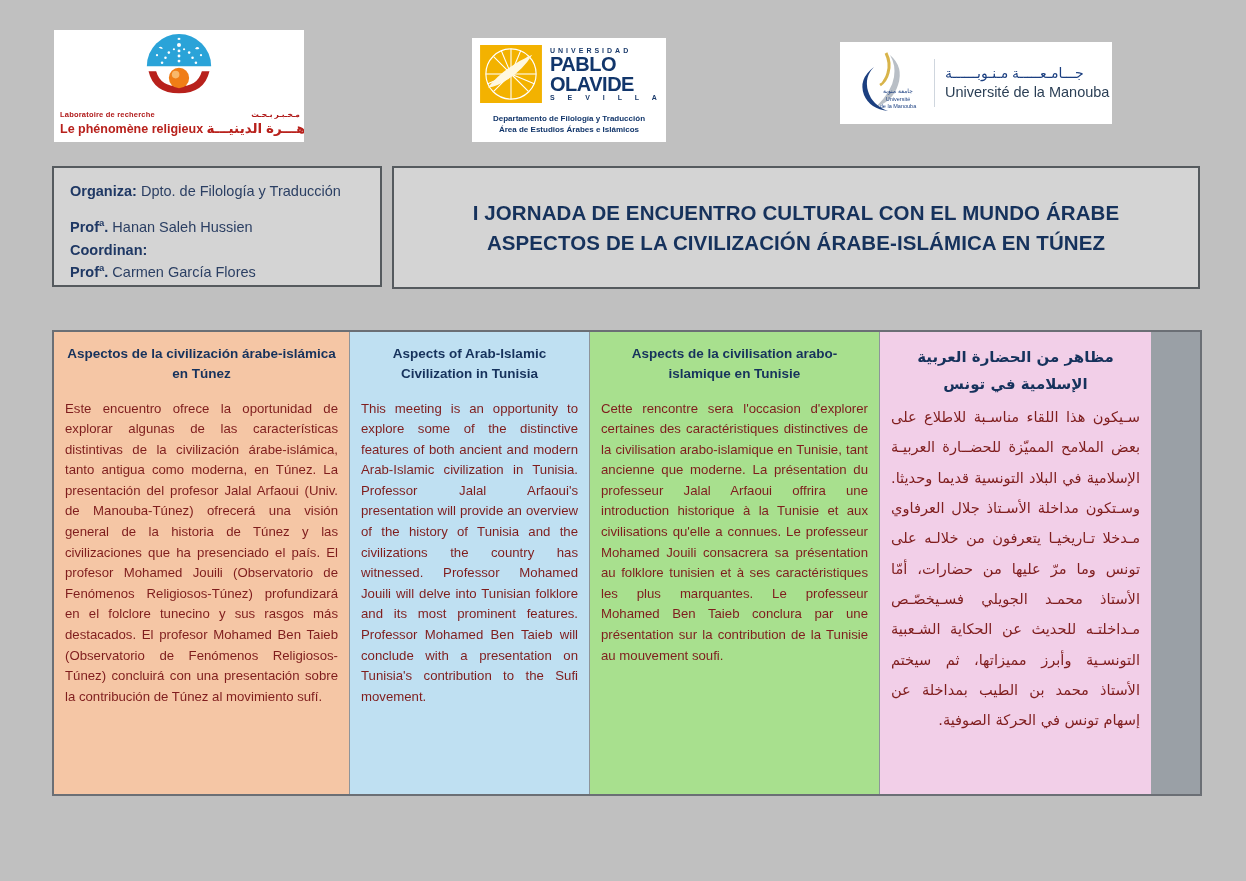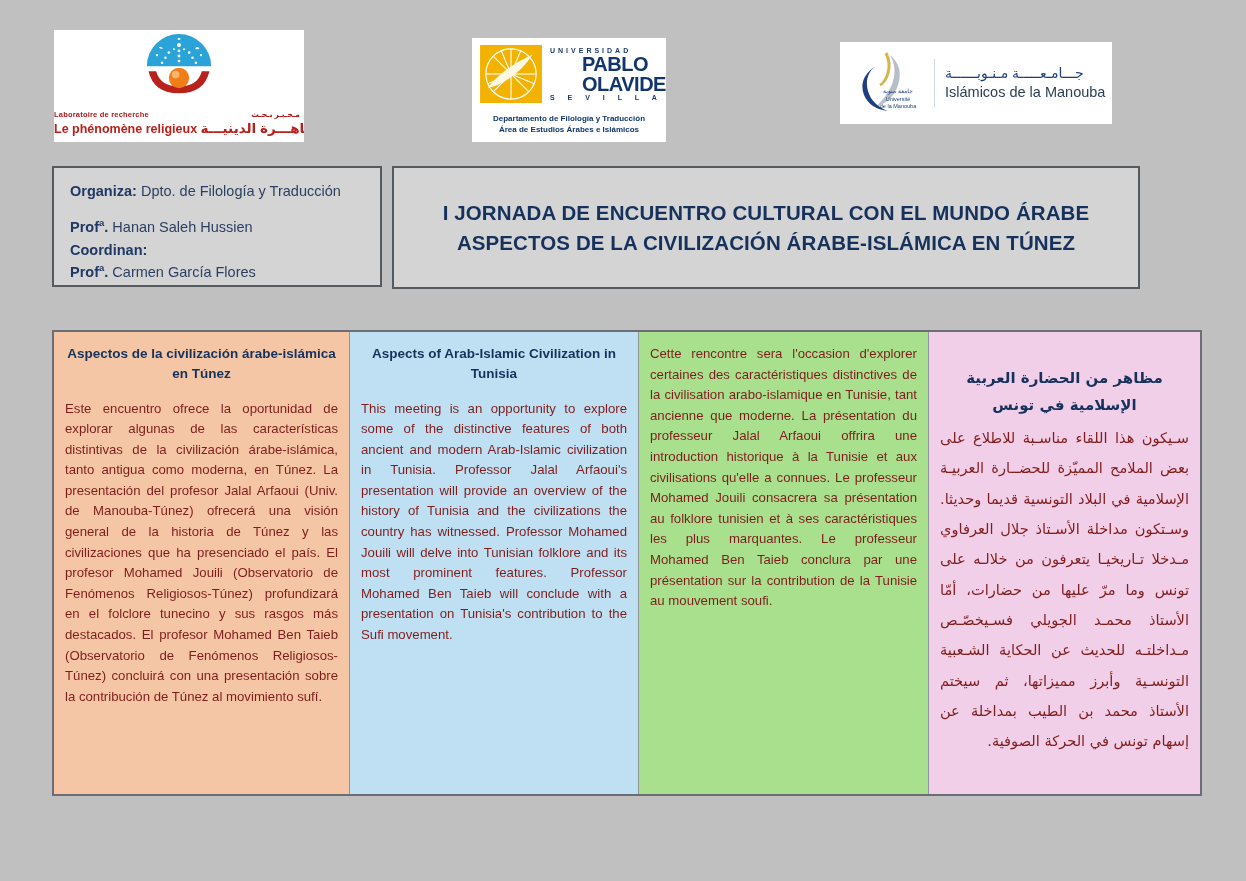--- a/index.html
+++ b/index.html
@@ -33,42 +33,42 @@
     justify-content: center;
     overflow: hidden;
   }
   #logo-lab      { left: 54px;  top: 0px;  width: 250px; height: 112px; }
   #logo-upo      { left: 472px; top: 8px;  width: 194px; height: 104px; }
   #logo-manouba  { left: 840px; top: 12px; width: 272px; height: 82px;  }
 
   .lab-inner { width: 100%; height: 100%; position: relative; }
   .lab-text-wrap {
     position: absolute; left: 0; bottom: 6px; width: 100%;
-    text-align: left; box-sizing: border-box;
+    text-align: left; padding-left: 6px; box-sizing: border-box;
   }
   .lab-line1 {
     font-size: 7.5px; color: #b01818; font-weight: 700;
     letter-spacing: .2px; white-space: nowrap;
   }
   .lab-line2 {
     font-size: 12.5px; color: #b8211c; font-weight: 700;
     white-space: nowrap; margin-top: 1px;
   }
   .lab-line2 .ar { font-size: 13.5px; }
   .lab-emblem {
     position: absolute; left: 50%; top: 4px; transform: translateX(-50%);
     width: 86px; height: 66px;
   }
 
   .upo-inner { width:100%; height:100%; position:relative; }
   .upo-top { position:absolute; top:5px; left:0; width:100%; height:62px; display:flex; align-items:center; }
   .upo-mark { width:62px; height:58px; margin-left:8px; flex:0 0 auto; }
   .upo-words { margin-left:8px; line-height:1; }
   .upo-uni { font-size:7px; letter-spacing:3px; color:#1a3a6b; font-weight:700; }
-  .upo-pablo { font-size:20px; font-weight:700; color:#12366b; letter-spacing:-.5px;margin-left:32px; }
+  .upo-pablo { font-size:20px; font-weight:700; color:#12366b; letter-spacing:-.5px; }
   .upo-sev { font-size:7px; letter-spacing:5.5px; color:#1a3a6b; font-weight:700; }
   .upo-dept {
     position:absolute; bottom:6px; left:0; width:100%;
     text-align:center; color:#12366b; font-weight:700;
   }
   .upo-dept div { font-size:8px; line-height:1.35; }
 
   .man-inner { width:100%; height:100%; position:relative; display:flex; align-items:center; }
   .man-mark { width:72px; height:68px; margin-left:12px; flex:0 0 auto; position:relative; }
   .man-divider { width:1px; height:48px; background:#cfd6de; margin:0 10px; }
@@ -86,21 +86,21 @@
   }
   .organiza-box .line {
     font-size: 14.5px; color:#1f3864; line-height:1.55; white-space:nowrap;
   }
   .organiza-box .line b { font-weight:700; }
   .organiza-box .reg { font-weight:400; color:#2b3f63; }
   .organiza-box .gap { height:14px; }
   sup.ord { font-size:9.5px; vertical-align:super; font-weight:700; }
 
   .title-box {
-    position:absolute; left:392px; top:0; width:748px; height:123px;
+    position:absolute; left:392px; top:0; width:808px; height:123px;
     background:#d4d4d4; border:2px solid #555a5e; box-sizing:border-box;
     display:flex; flex-direction:column; align-items:center; justify-content:center;
     padding: 4px 8px;
   }
   .title-line1, .title-line2 {
     font-size:20.5px; font-weight:700; color:#16325c; letter-spacing:.1px;
     line-height:1.45; text-align:center; white-space:nowrap;
   }
   .title-line3 {
     font-size:19px; font-weight:400; color:#16325c;
@@ -112,37 +112,36 @@
     position:absolute; left:52px; top:330px; width:1150px; height:466px;
     border:2px solid #6b6f75; box-sizing:border-box; display:flex;
     background:#9aa0a6;
   }
   .col {
     box-sizing:border-box; padding:12px 11px 10px 11px;
     border-right:1px solid #8e949a; overflow:hidden; position:relative;
   }
   .col:last-child { border-right:none; }
   .col-es { width:296px; background:#f5c6a5; }
-  .col-en { width:289px; background:#bfe0f2; }
+  .col-en { width:240px; background:#bfe0f2; }
   .col-fr { width:290px; background:#a8e08e; }
   .col-ar { width:271px; background:#f2cfe8; }
 
   .col-title {
     font-size:13.5px; font-weight:700; color:#16325c;
     text-align:center; line-height:1.5; margin-bottom: 14px;
   }
   .col-body {
     font-size:13.2px; color:#7f1d1d; line-height:1.56;
     text-align:justify; text-justify:inter-word;
     hyphens:none;
   }
   .col-ar .col-title {
     font-size:15px; direction:rtl; line-height:1.8; margin-bottom:4px;
     font-family:"DejaVu Sans","Liberation Sans",sans-serif;
-    margin-top:21px;
   }
   .col-ar .col-body {
     direction:rtl; text-align:justify; font-size:14.6px; line-height:2.08;
     font-family:"DejaVu Sans","Liberation Sans",sans-serif;
   }
 </style>
 </head>
 <body>
 
 <div class="logo-strip">
@@ -231,21 +230,21 @@
         <path d="M22 18 q-10 10 -6 24 q4 14 20 20 q-18-2 -24-16 q-6-16 10-28z" fill="#1b3f80"></path>
         <circle cx="26" cy="30" r="5" fill="#ffffff"></circle>
         <circle cx="30" cy="42" r="2.2" fill="#ffffff"></circle>
         <text x="46" y="44" font-size="6" fill="#1b3f80" text-anchor="middle" font-family="DejaVu Sans, sans-serif">جامعة منوبة</text>
         <text x="46" y="52" font-size="5.5" fill="#1b3f80" text-anchor="middle" font-family="Liberation Sans, sans-serif">Université</text>
         <text x="46" y="59" font-size="5.5" fill="#1b3f80" text-anchor="middle" font-family="Liberation Sans, sans-serif">de la Manouba</text>
       </svg>
       <div class="man-divider"></div>
       <div class="man-words">
         <div class="man-ar">جـــامـعـــــة مـنـوبــــــة</div>
-        <div class="man-fr">Islámicos de la Manouba</div>
+        <div class="man-fr">Université de la Manouba</div>
       </div>
     </div>
   </div>
 </div>
 
 <div class="header-row">
 
   <div class="organiza-box">
     <div class="line">
       <b>Organiza:</b>
@@ -277,20 +276,21 @@
     <div class="col-title">Aspectos de la civilización árabe-islámica en Túnez</div>
     <div class="col-body">Este encuentro ofrece la oportunidad de explorar algunas de las características distintivas de la civilización árabe-islámica, tanto antigua como moderna, en Túnez. La presentación del profesor Jalal Arfaoui (Univ. de Manouba-Túnez) ofrecerá una visión general de la historia de Túnez y las civilizaciones que ha presenciado el país. El profesor Mohamed Jouili (Observatorio de Fenómenos Religiosos-Túnez) profundizará en el folclore tunecino y sus rasgos más destacados. El profesor Mohamed Ben Taieb (Observatorio de Fenómenos Religiosos-Túnez) concluirá con una presentación sobre la contribución de Túnez al movimiento sufí.</div>
   </div>
 
   <div class="col col-en">
     <div class="col-title">Aspects of Arab-Islamic Civilization in Tunisia</div>
     <div class="col-body">This meeting is an opportunity to explore some of the distinctive features of both ancient and modern Arab-Islamic civilization in Tunisia. Professor Jalal Arfaoui's presentation will provide an overview of the history of Tunisia and the civilizations the country has witnessed. Professor Mohamed Jouili will delve into Tunisian folklore and its most prominent features. Professor Mohamed Ben Taieb will conclude with a presentation on Tunisia's contribution to the Sufi movement.</div>
   </div>
 
   <div class="col col-fr">
+    <div class="col-title">Aspects de la civilisation arabo-islamique en Tunisie</div>
     <div class="col-body">Cette rencontre sera l'occasion d'explorer certaines des caractéristiques distinctives de la civilisation arabo-islamique en Tunisie, tant ancienne que moderne. La présentation du professeur Jalal Arfaoui offrira une introduction historique à la Tunisie et aux civilisations qu'elle a connues. Le professeur Mohamed Jouili consacrera sa présentation au folklore tunisien et à ses caractéristiques les plus marquantes. Le professeur Mohamed Ben Taieb conclura par une présentation sur la contribution de la Tunisie au mouvement soufi.</div>
   </div>
 
   <div class="col col-ar">
     <div class="col-title">مظاهر من الحضارة العربية الإسلامية في تونس</div>
     <div class="col-body">سـيكون هذا اللقاء مناسـبة للاطلاع على بعض الملامح المميّزة للحضــارة العربيـة الإسلامية في البلاد التونسية قديما وحديثا. وسـتكون مداخلة الأسـتاذ جلال العرفاوي مـدخلا تـاريخيـا يتعرفون من خلالـه على تونس وما مرّ عليها من حضارات، أمّا الأستاذ محمـد الجويلي فسـيخصّـص مـداخلتـه للحديث عن الحكاية الشـعبية التونسـية وأبرز مميزاتها، ثم سيختم الأستاذ محمد بن الطيب بمداخلة عن إسهام تونس في الحركة الصوفية.</div>
   </div>
 </div>
 
 </body></html>

